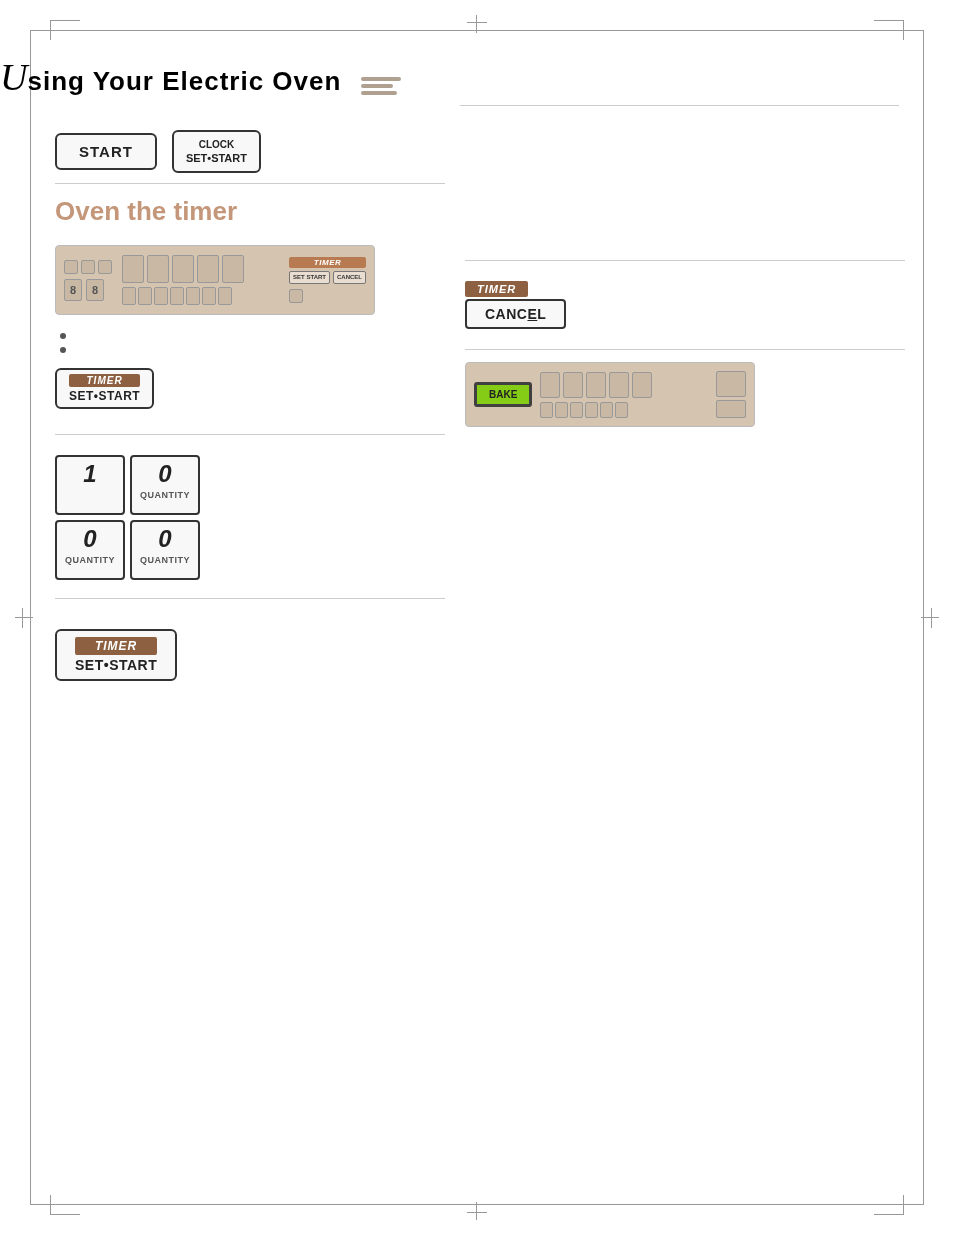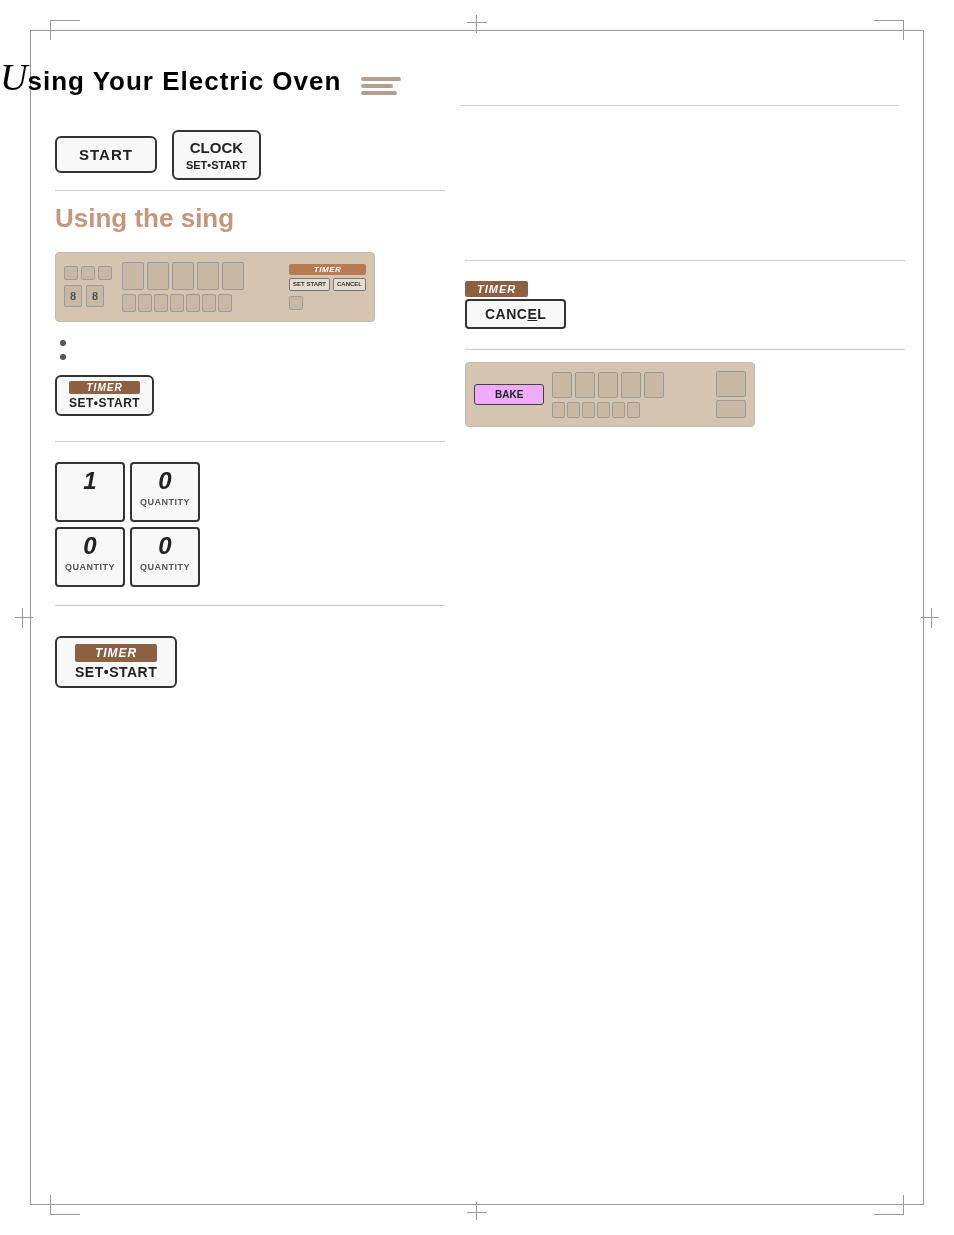--- a/index.html
+++ b/index.html
@@ -133,21 +133,21 @@
       border-radius: 6px;
       padding: 6px 12px;
       font-size: 12px;
       font-weight: bold;
       color: #222;
       background: #f8f8f8;
       text-align: center;
       line-height: 1.3;
     }
     .btn-clock .top-text {
-      font-size: 15px;
+      font-size: 10px;
     }
     .btn-clock .bottom-text {
       font-size: 11px;
     }
 
     
     .col-divider {
       height: 1px;
       background: #ccc;
       margin-bottom: 12px;
@@ -418,25 +418,25 @@
       border-radius: 4px;
       position: relative;
       display: flex;
       align-items: center;
       padding: 5px 8px;
     }
     .bake-left {
       margin-right: 8px;
     }
     .bake-btn {
-      border: 1px solid #404040;
-      background: #f0abfc;
+      border: 3px solid #404040;
+      background: #84cc16;
       font-size: 10px;
       font-weight: bold;
-      padding: 4px 20px;
+      padding: 4px 12px;
       border-radius: 3px;
       color: #222;
     }
 
     
     .right-divider {
       height: 1px;
       background: #ccc;
       margin-bottom: 12px;
     }
@@ -525,21 +525,21 @@
     <div class="btn-clock">
       <div class="top-text">CLOCK</div>
       <div class="bottom-text">SET•START</div>
     </div>
   </div>
 
   
   <div class="col-divider"></div>
 
   
-  <div class="section-heading">Using the sing</div>
+  <div class="section-heading">Oven the timer</div>
 
   
   <div class="oven-panel">
     <div class="panel-left-area">
       <div class="panel-small-squares">
         <div class="panel-small-sq"></div>
         <div class="panel-small-sq"></div>
         <div class="panel-small-sq"></div>
       </div>
       <div class="panel-digit-group">

